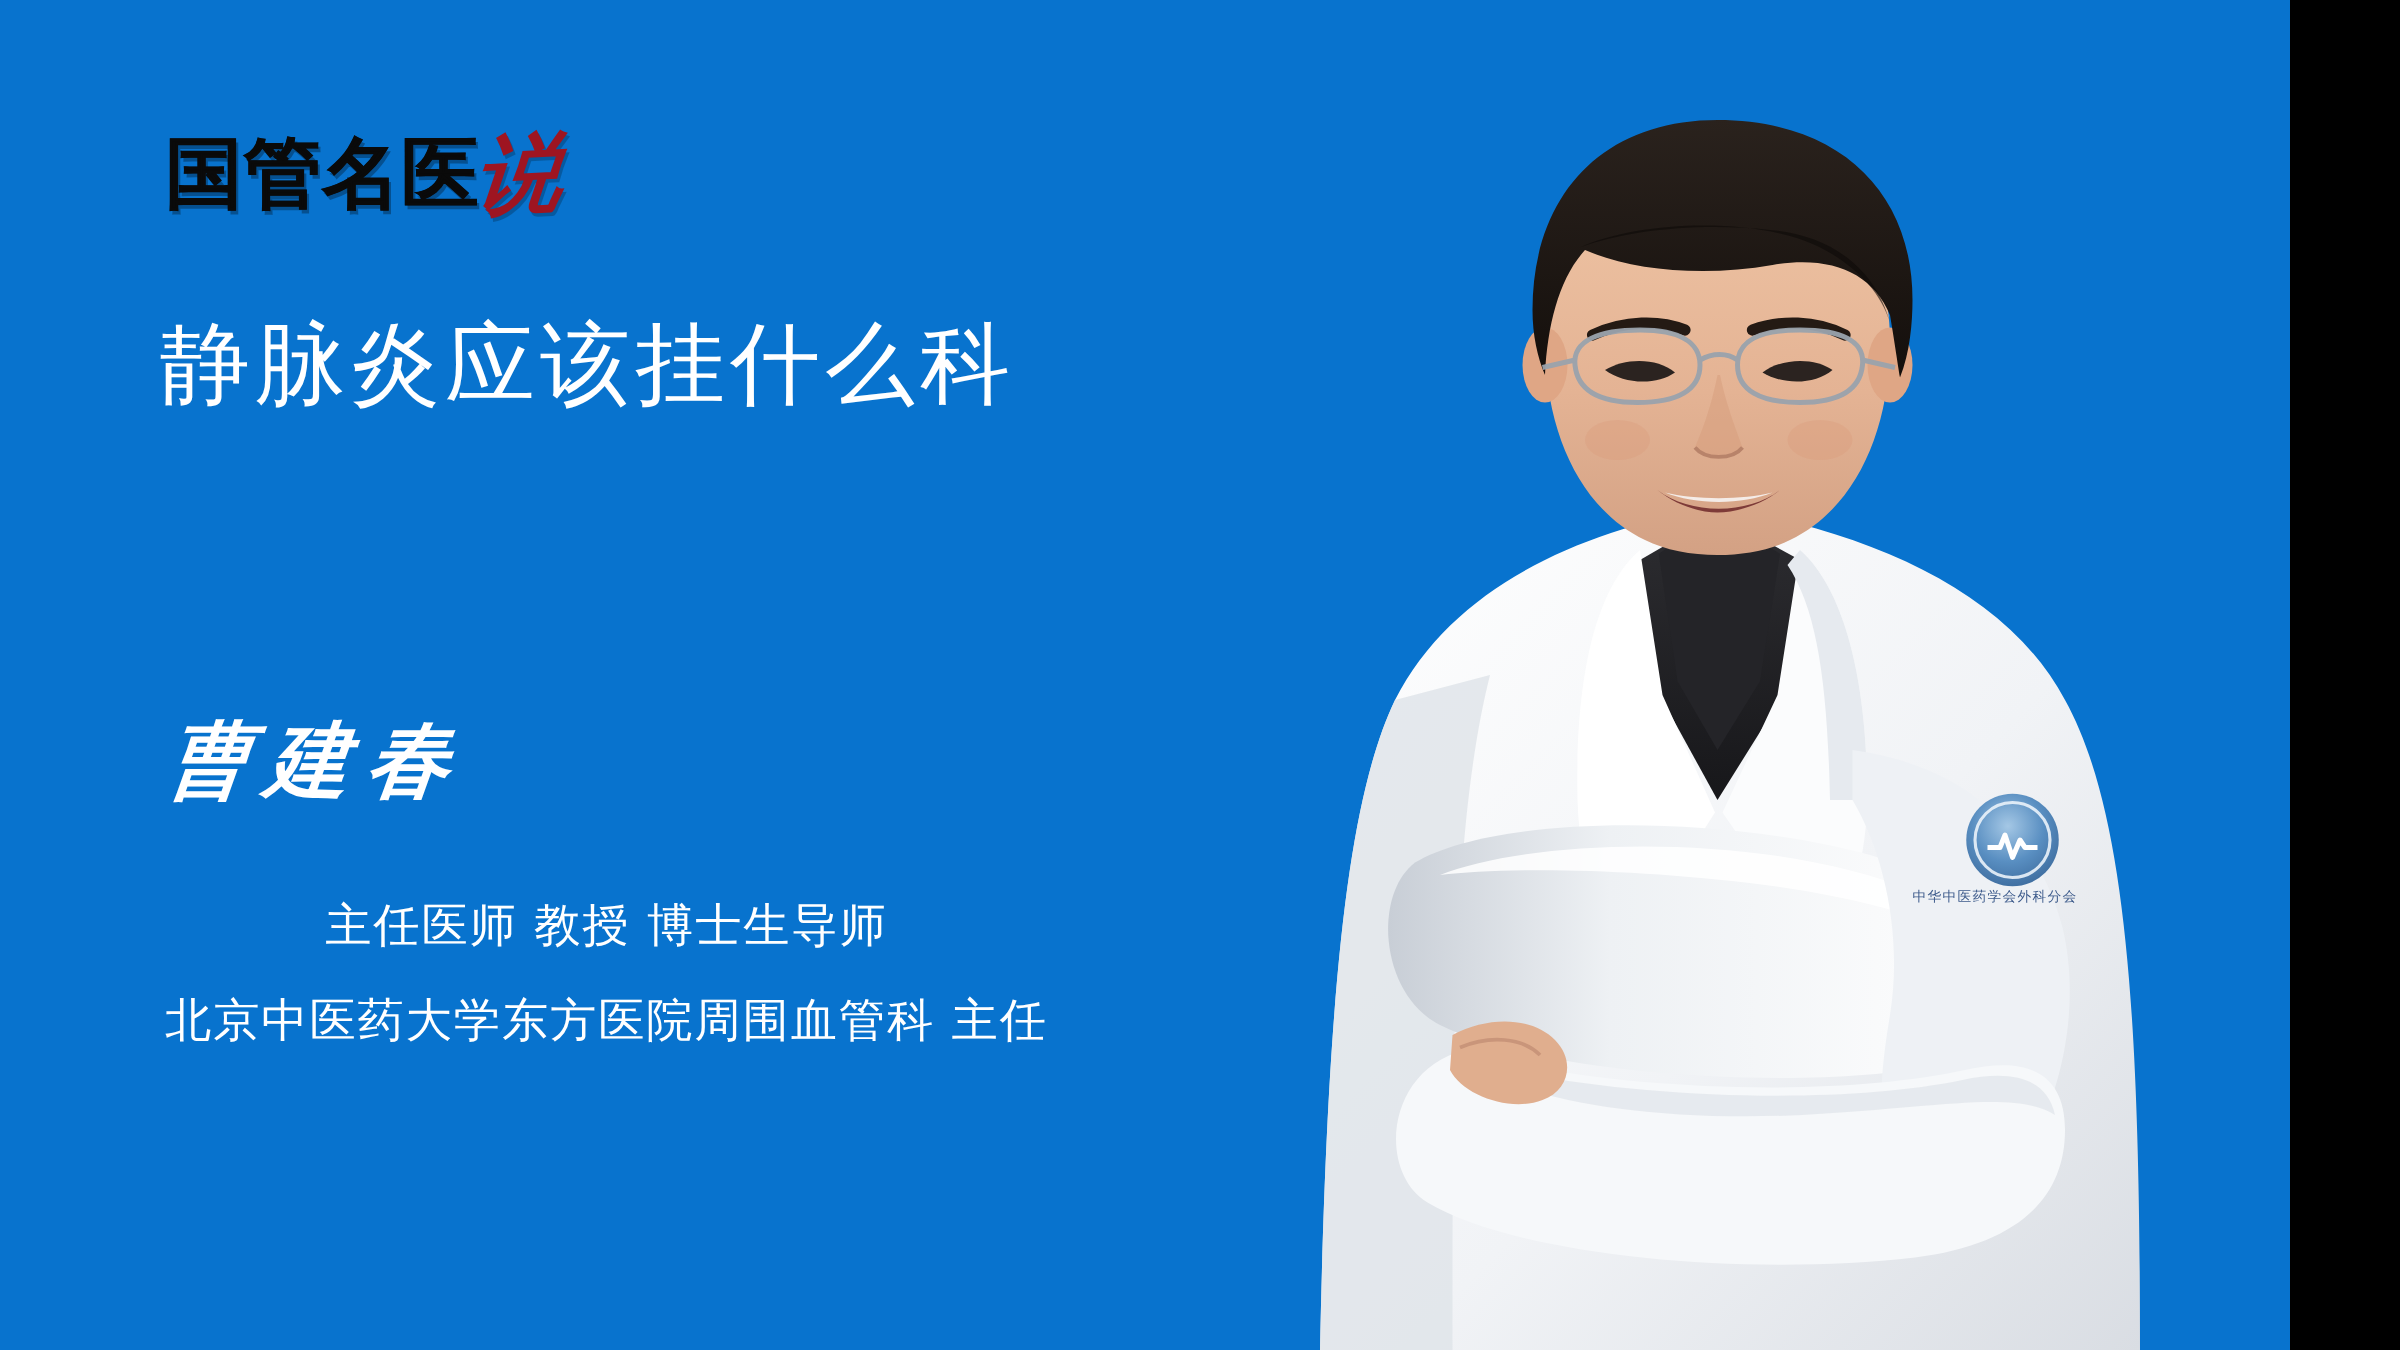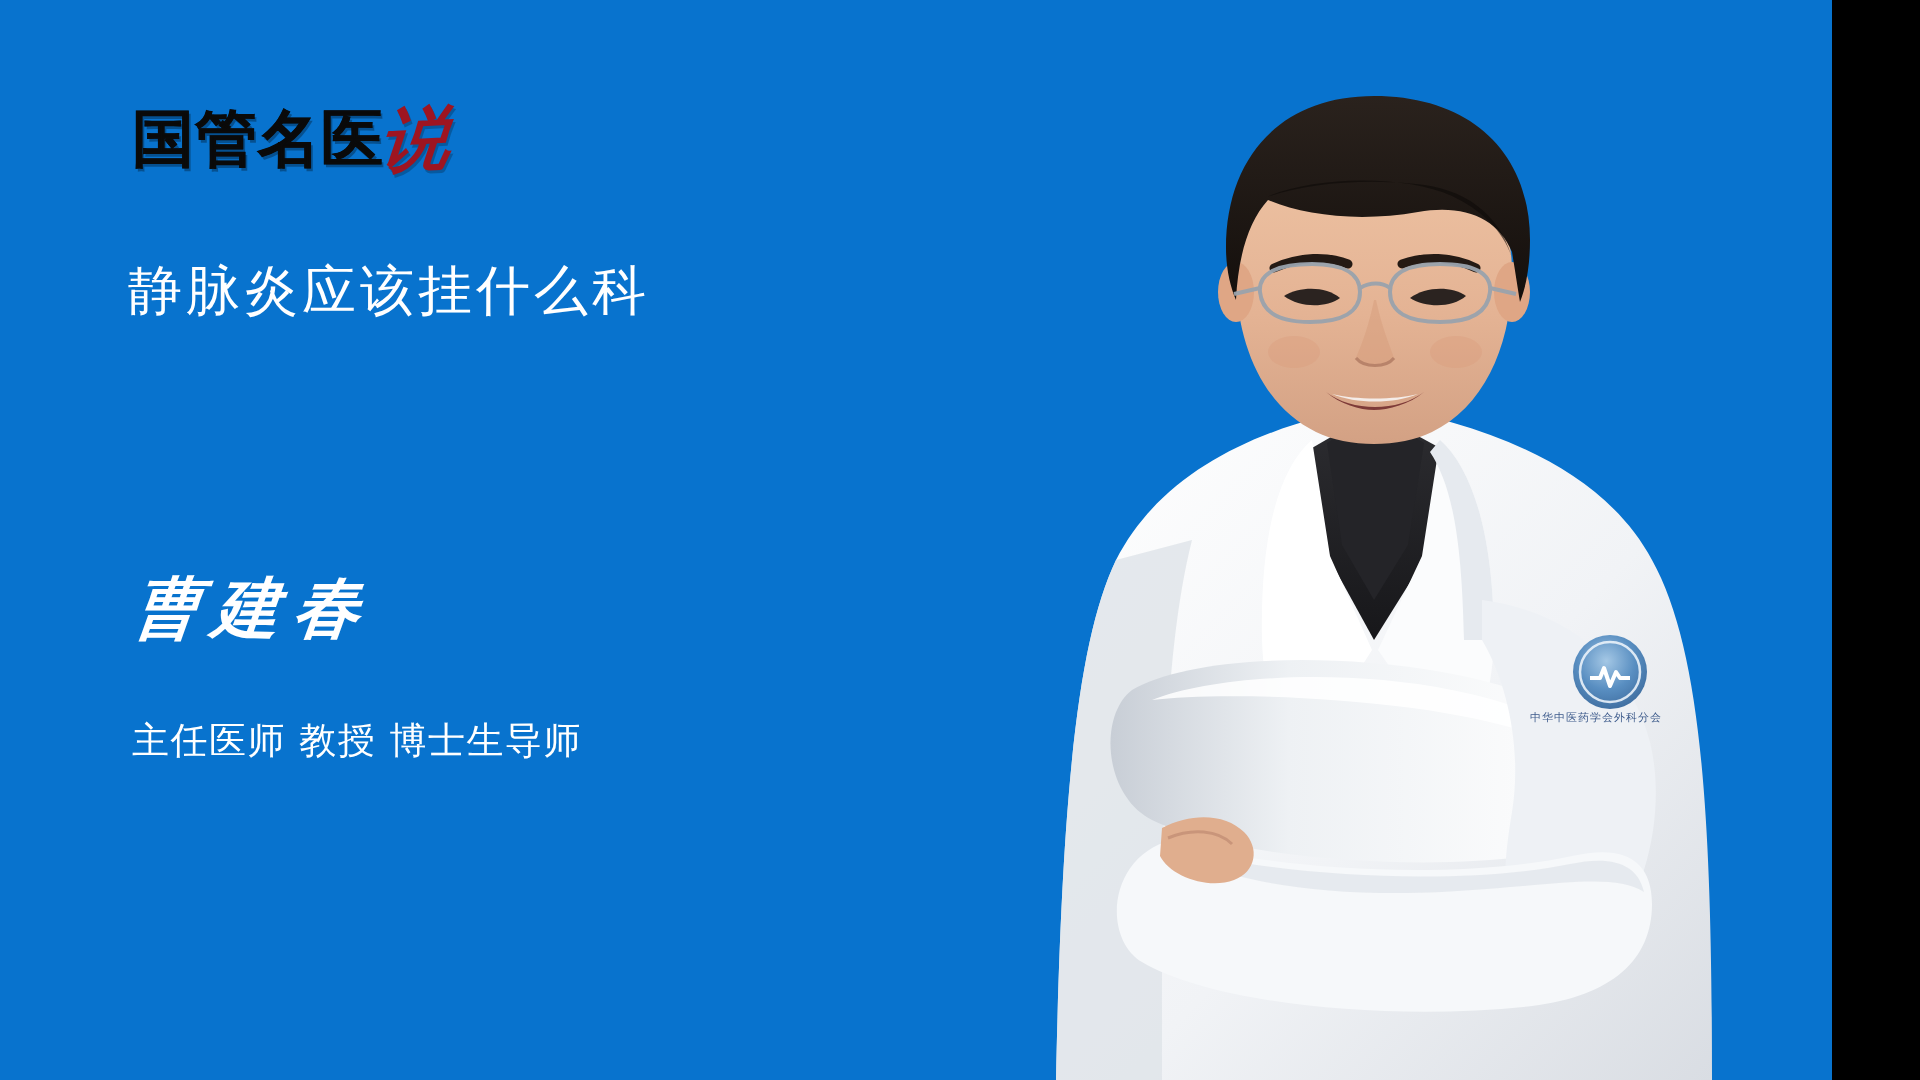--- a/index.html
+++ b/index.html
@@ -52,21 +52,21 @@
     transform: skewX(-8deg) rotate(-3deg);
     text-shadow: 2px 3px 0 rgba(0,0,0,0.22);
     font-family: "DejaVu Serif", "Liberation Serif", serif;
   }
 
   
   .episode-title {
     position: absolute;
     left: 128px;
     top: 224px;
-    font-size: 54px;
+    font-size: 72px;
     line-height: 86px;
     color: #ffffff;
     font-weight: 400;
     letter-spacing: 4px;
     white-space: nowrap;
     font-family: "DejaVu Sans", "Liberation Sans", sans-serif;
     margin-top: 24px;
   }
 
   
@@ -275,17 +275,18 @@
     <span class="brand-main">国管名医</span>
     <span class="brand-accent">说</span>
   </div>
 
   <h1 class="episode-title">静脉炎应该挂什么科</h1>
 
   <div class="doctor-name">曹建春</div>
 
   <div class="credentials">
     <div class="credential-line">主任医师  教授  博士生导师</div>
+    <div class="credential-line">北京中医药大学东方医院周围血管科  主任</div>
   </div>
 
   <div class="coat-badge-text">中华中医药学会外科分会</div>
 
 </div>
 
 </body></html>

